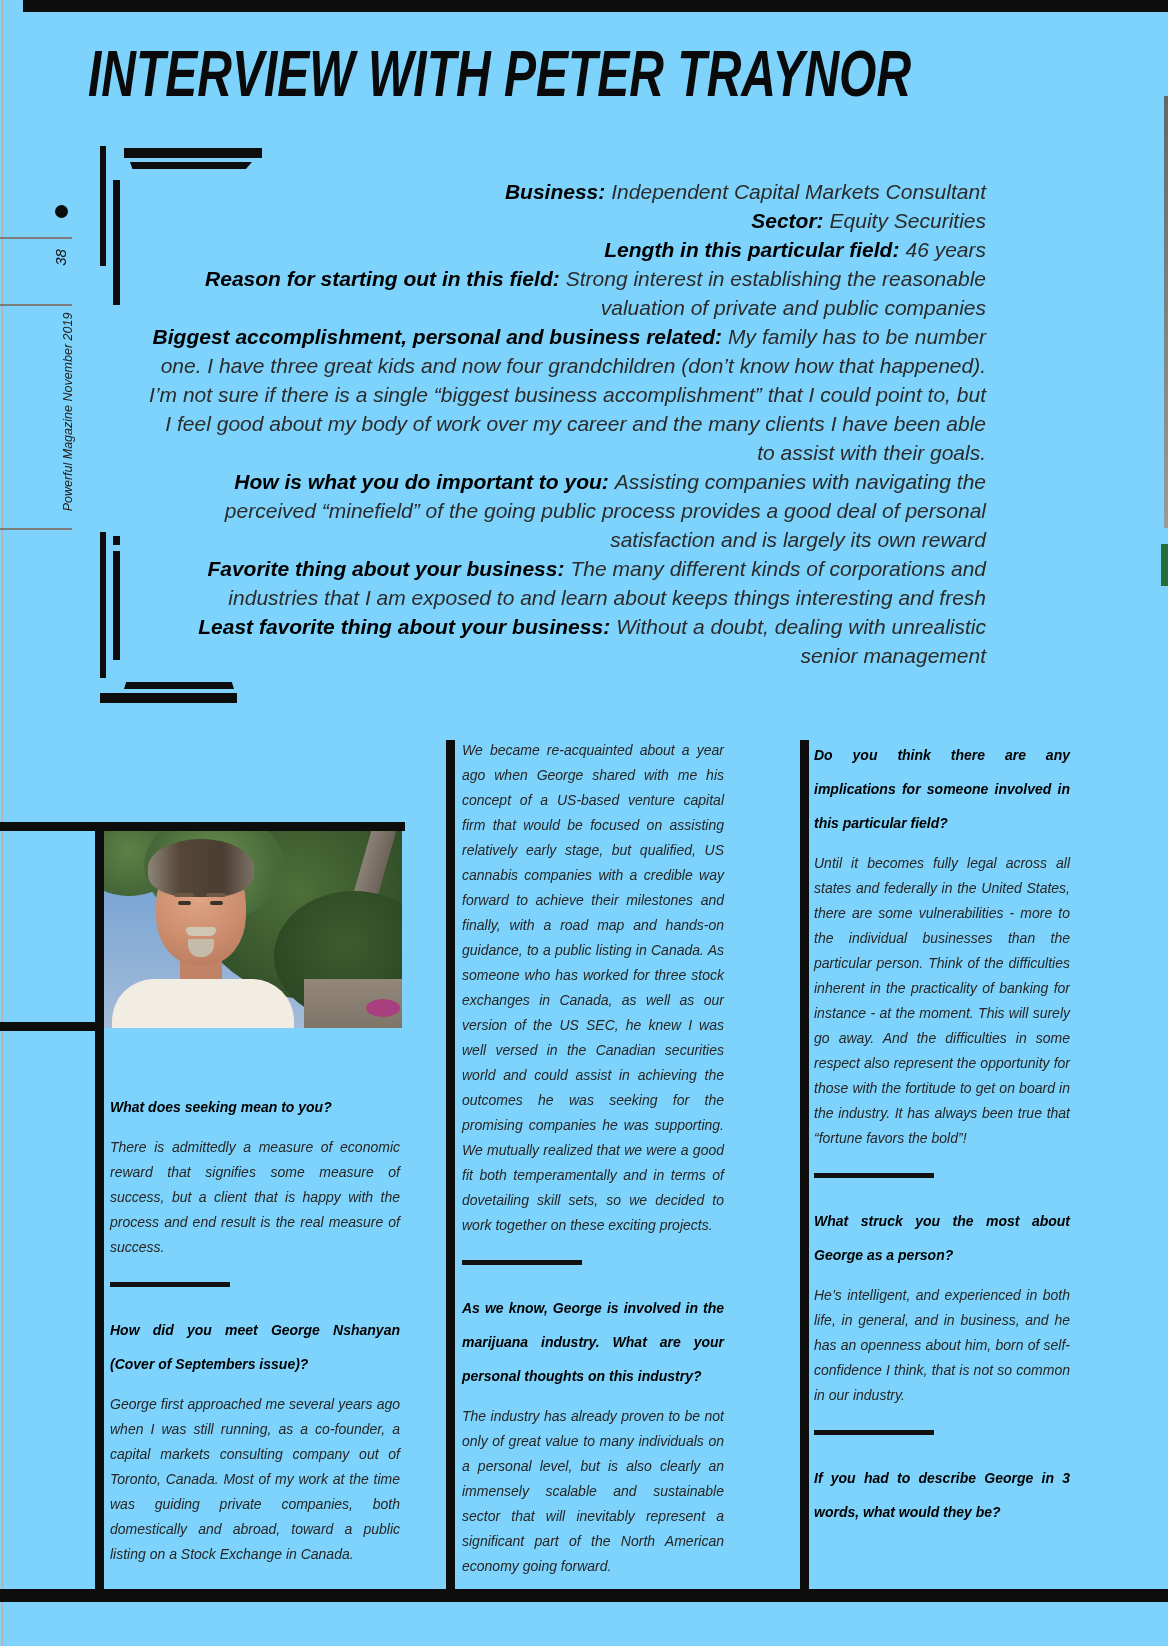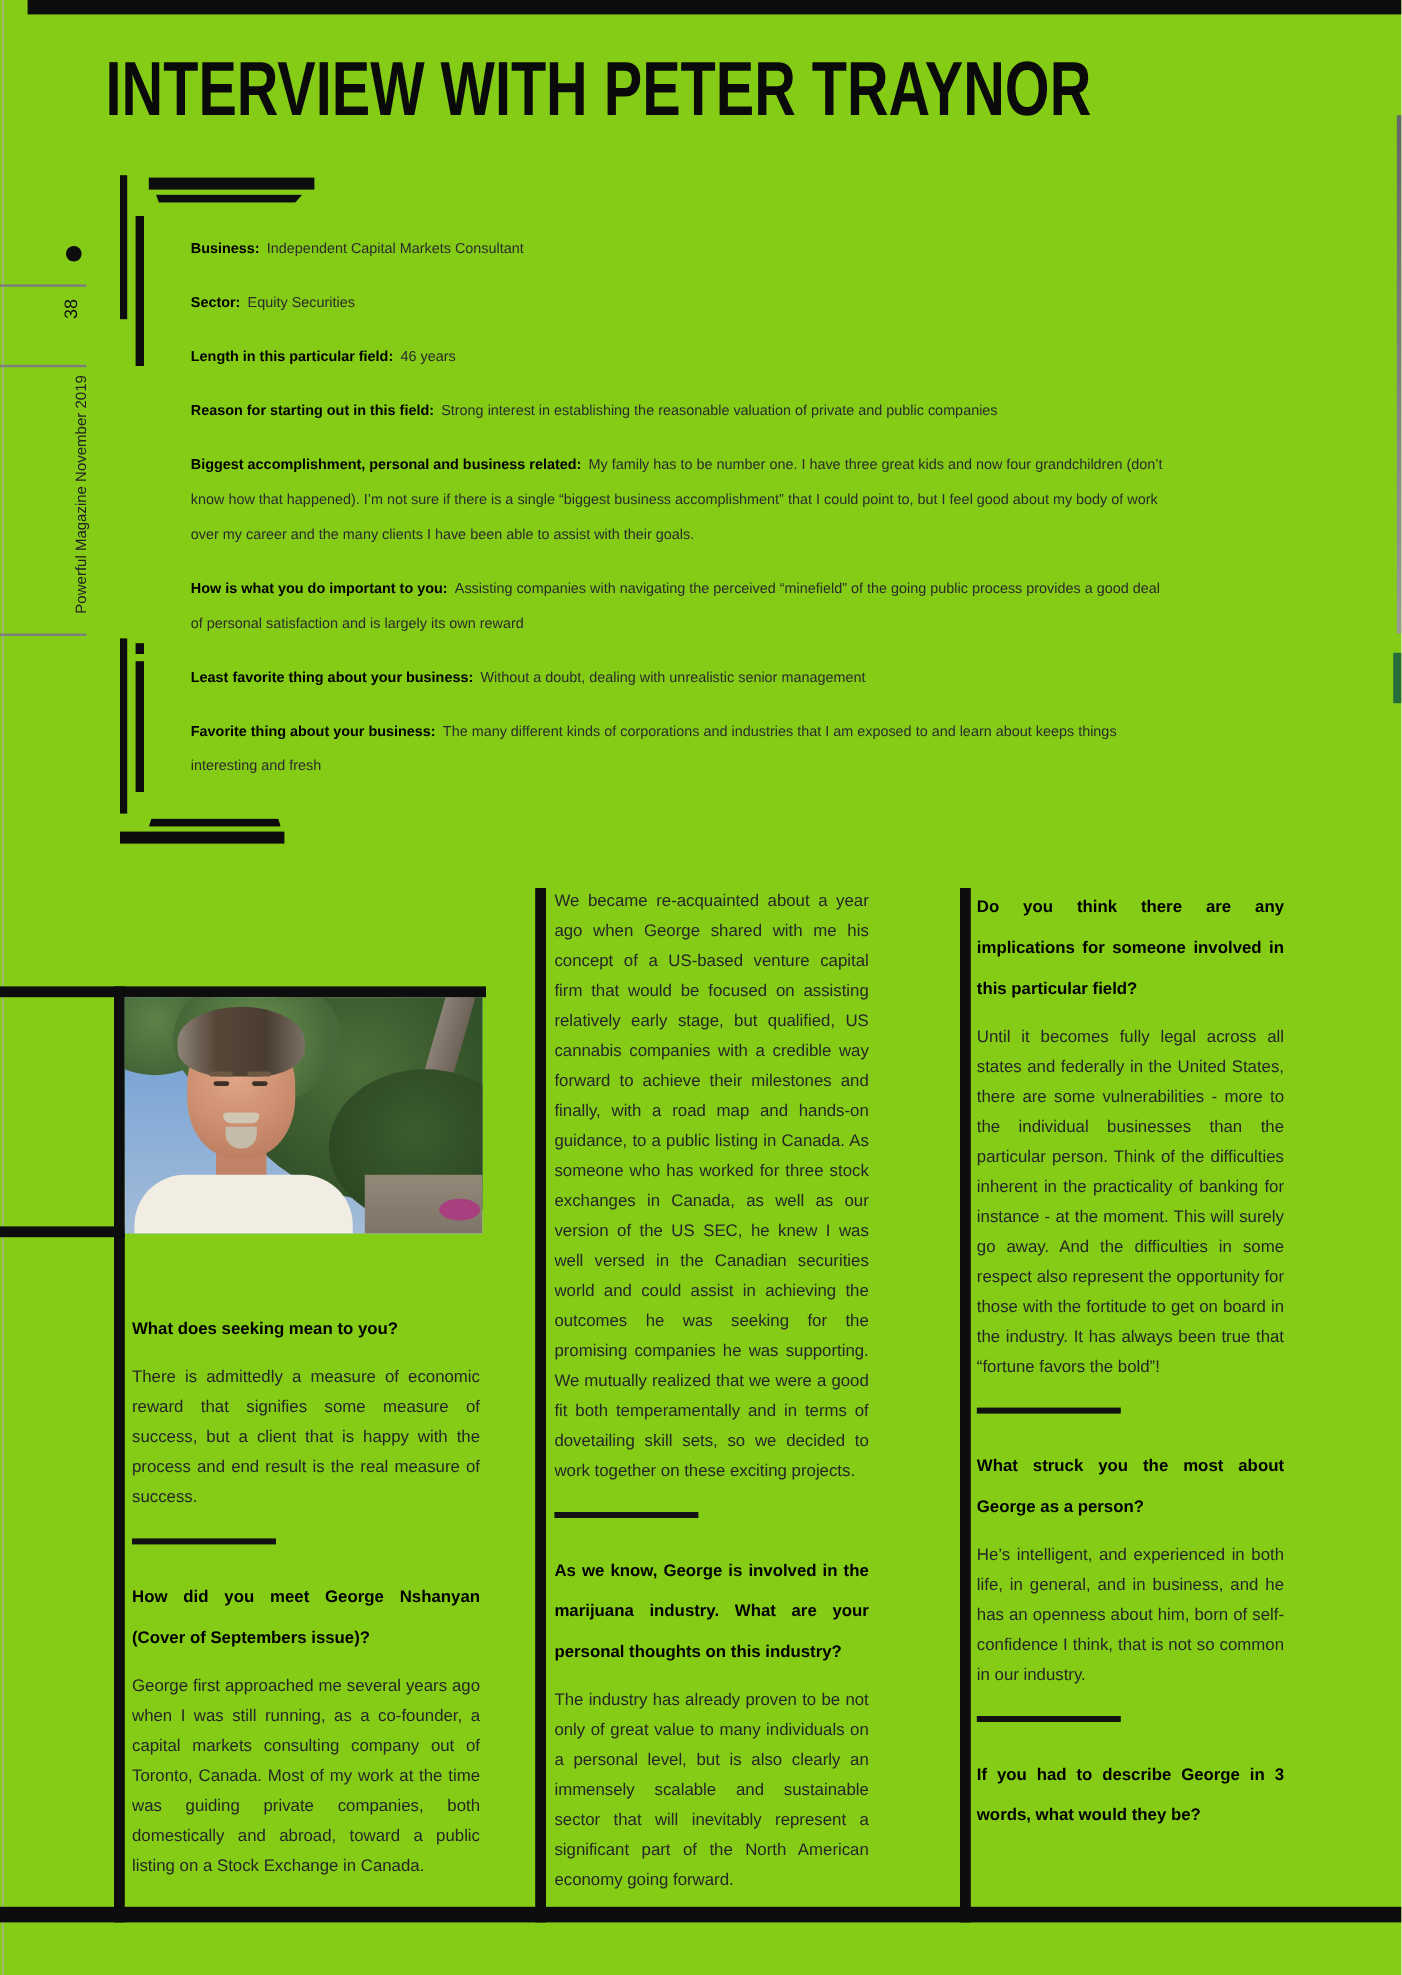--- a/index.html
+++ b/index.html
@@ -1,18 +1,18 @@
 <!DOCTYPE html>
 <html><head>
 <meta charset="utf-8">
 <style>
   html,body{margin:0;padding:0;background:#fff;}
   .page{
-    position:relative;width:1168px;height:1646px;background:#84cc16;overflow:hidden;
-    font-family:"Liberation Sans","DejaVu Sans",sans-serif;color:#222;
+    position:relative;width:1168px;height:1646px;background:#7dd3fc;overflow:hidden;
+    font-family:"Liberation Sans","DejaVu Sans",sans-serif;color:#222;font-style:italic;
   }
   
   .top-bar{position:absolute;left:23px;top:0;right:0;height:12px;background:#0d0d0d;}
   .page-title{
     position:absolute;left:88px;top:42px;margin:0;font-size:64px;line-height:1;
     font-weight:bold;color:#0a0a0a;letter-spacing:0;white-space:nowrap;
     transform:scaleX(0.75);transform-origin:left top;
   }
   
   .edge-line{position:absolute;left:2px;top:0;width:1px;height:1646px;background:#adadad;}
@@ -36,21 +36,21 @@
   .tl-v2{left:113px;top:180px;width:7px;height:125px;}
   .tl-h1{left:124px;top:148px;width:138px;height:10px;}
   .tl-h2{left:130px;top:162px;width:122px;height:7px;clip-path:polygon(0 0,100% 0,95% 100%,2% 100%);}
   .bl-v1{left:100px;top:532px;width:6px;height:146px;}
   .bl-dot{left:113px;top:536px;width:7px;height:9px;}
   .bl-v2{left:113px;top:551px;width:7px;height:109px;}
   .bl-h2{left:124px;top:682px;width:110px;height:7px;clip-path:polygon(2% 0,98% 0,100% 100%,0 100%);}
   .bl-h1{left:100px;top:693px;width:137px;height:10px;}
   
   .profile{position:absolute;left:143px;top:177px;width:843px;}
-  .profile p{margin:16px;font-size:12px;line-height:29px;color:#2b2b2b;}
+  .profile p{margin:0;font-size:21px;line-height:29px;color:#2b2b2b;text-align:right;}
   .profile strong{color:#000;margin-right:6px;}
   
   .bar{position:absolute;background:#0d0d0d;}
   .bar-a{left:0;top:822px;width:405px;height:9px;}
   .bar-b{left:95px;top:822px;width:9px;height:780px;}
   .bar-c{left:0;top:1022px;width:104px;height:9px;}
   .bar-d{left:0;top:1589px;width:1168px;height:13px;}
   .bar-e{left:446px;top:740px;width:9px;height:862px;}
   .bar-f{left:800px;top:740px;width:9px;height:862px;}
   
@@ -112,22 +112,22 @@
   <div class="bk bl-h2"></div>
   <div class="bk bl-h1"></div>
 
   <div class="profile">
     <p><strong>Business:</strong><span>Independent Capital Markets Consultant</span></p>
     <p><strong>Sector:</strong><span>Equity Securities</span></p>
     <p><strong>Length in this particular field:</strong><span>46 years</span></p>
     <p><strong>Reason for starting out in this field:</strong><span>Strong interest in establishing the reasonable valuation of private and public companies</span></p>
     <p><strong>Biggest accomplishment, personal and business related:</strong><span>My family has to be number one. I have three great kids and now four grandchildren (don’t know how that happened).  I’m not sure if there is a single “biggest business accomplishment” that I could point to,  but I feel good about my body of work over my career and the many clients I have been able to assist with their goals.</span></p>
     <p><strong>How is what you do important to you:</strong><span>Assisting companies with navigating the perceived “minefield” of the going public process provides a good deal of personal satisfaction and is largely its own reward</span></p>
+    <p><strong>Favorite thing about your business:</strong><span>The many different kinds of corporations and industries that I am exposed to and learn about keeps things interesting and fresh</span></p>
     <p><strong>Least favorite thing about your business:</strong><span>Without a doubt, dealing with unrealistic senior management</span></p>
-    <p><strong>Favorite thing about your business:</strong><span>The many different kinds of corporations and industries that I am exposed to and learn about keeps things interesting and fresh</span></p>
   </div>
 
   <div class="bar bar-a"></div>
   <div class="bar bar-b"></div>
   <div class="bar bar-c"></div>
   <div class="bar bar-d"></div>
   <div class="bar bar-e"></div>
   <div class="bar bar-f"></div>
 
   <div class="photo">

